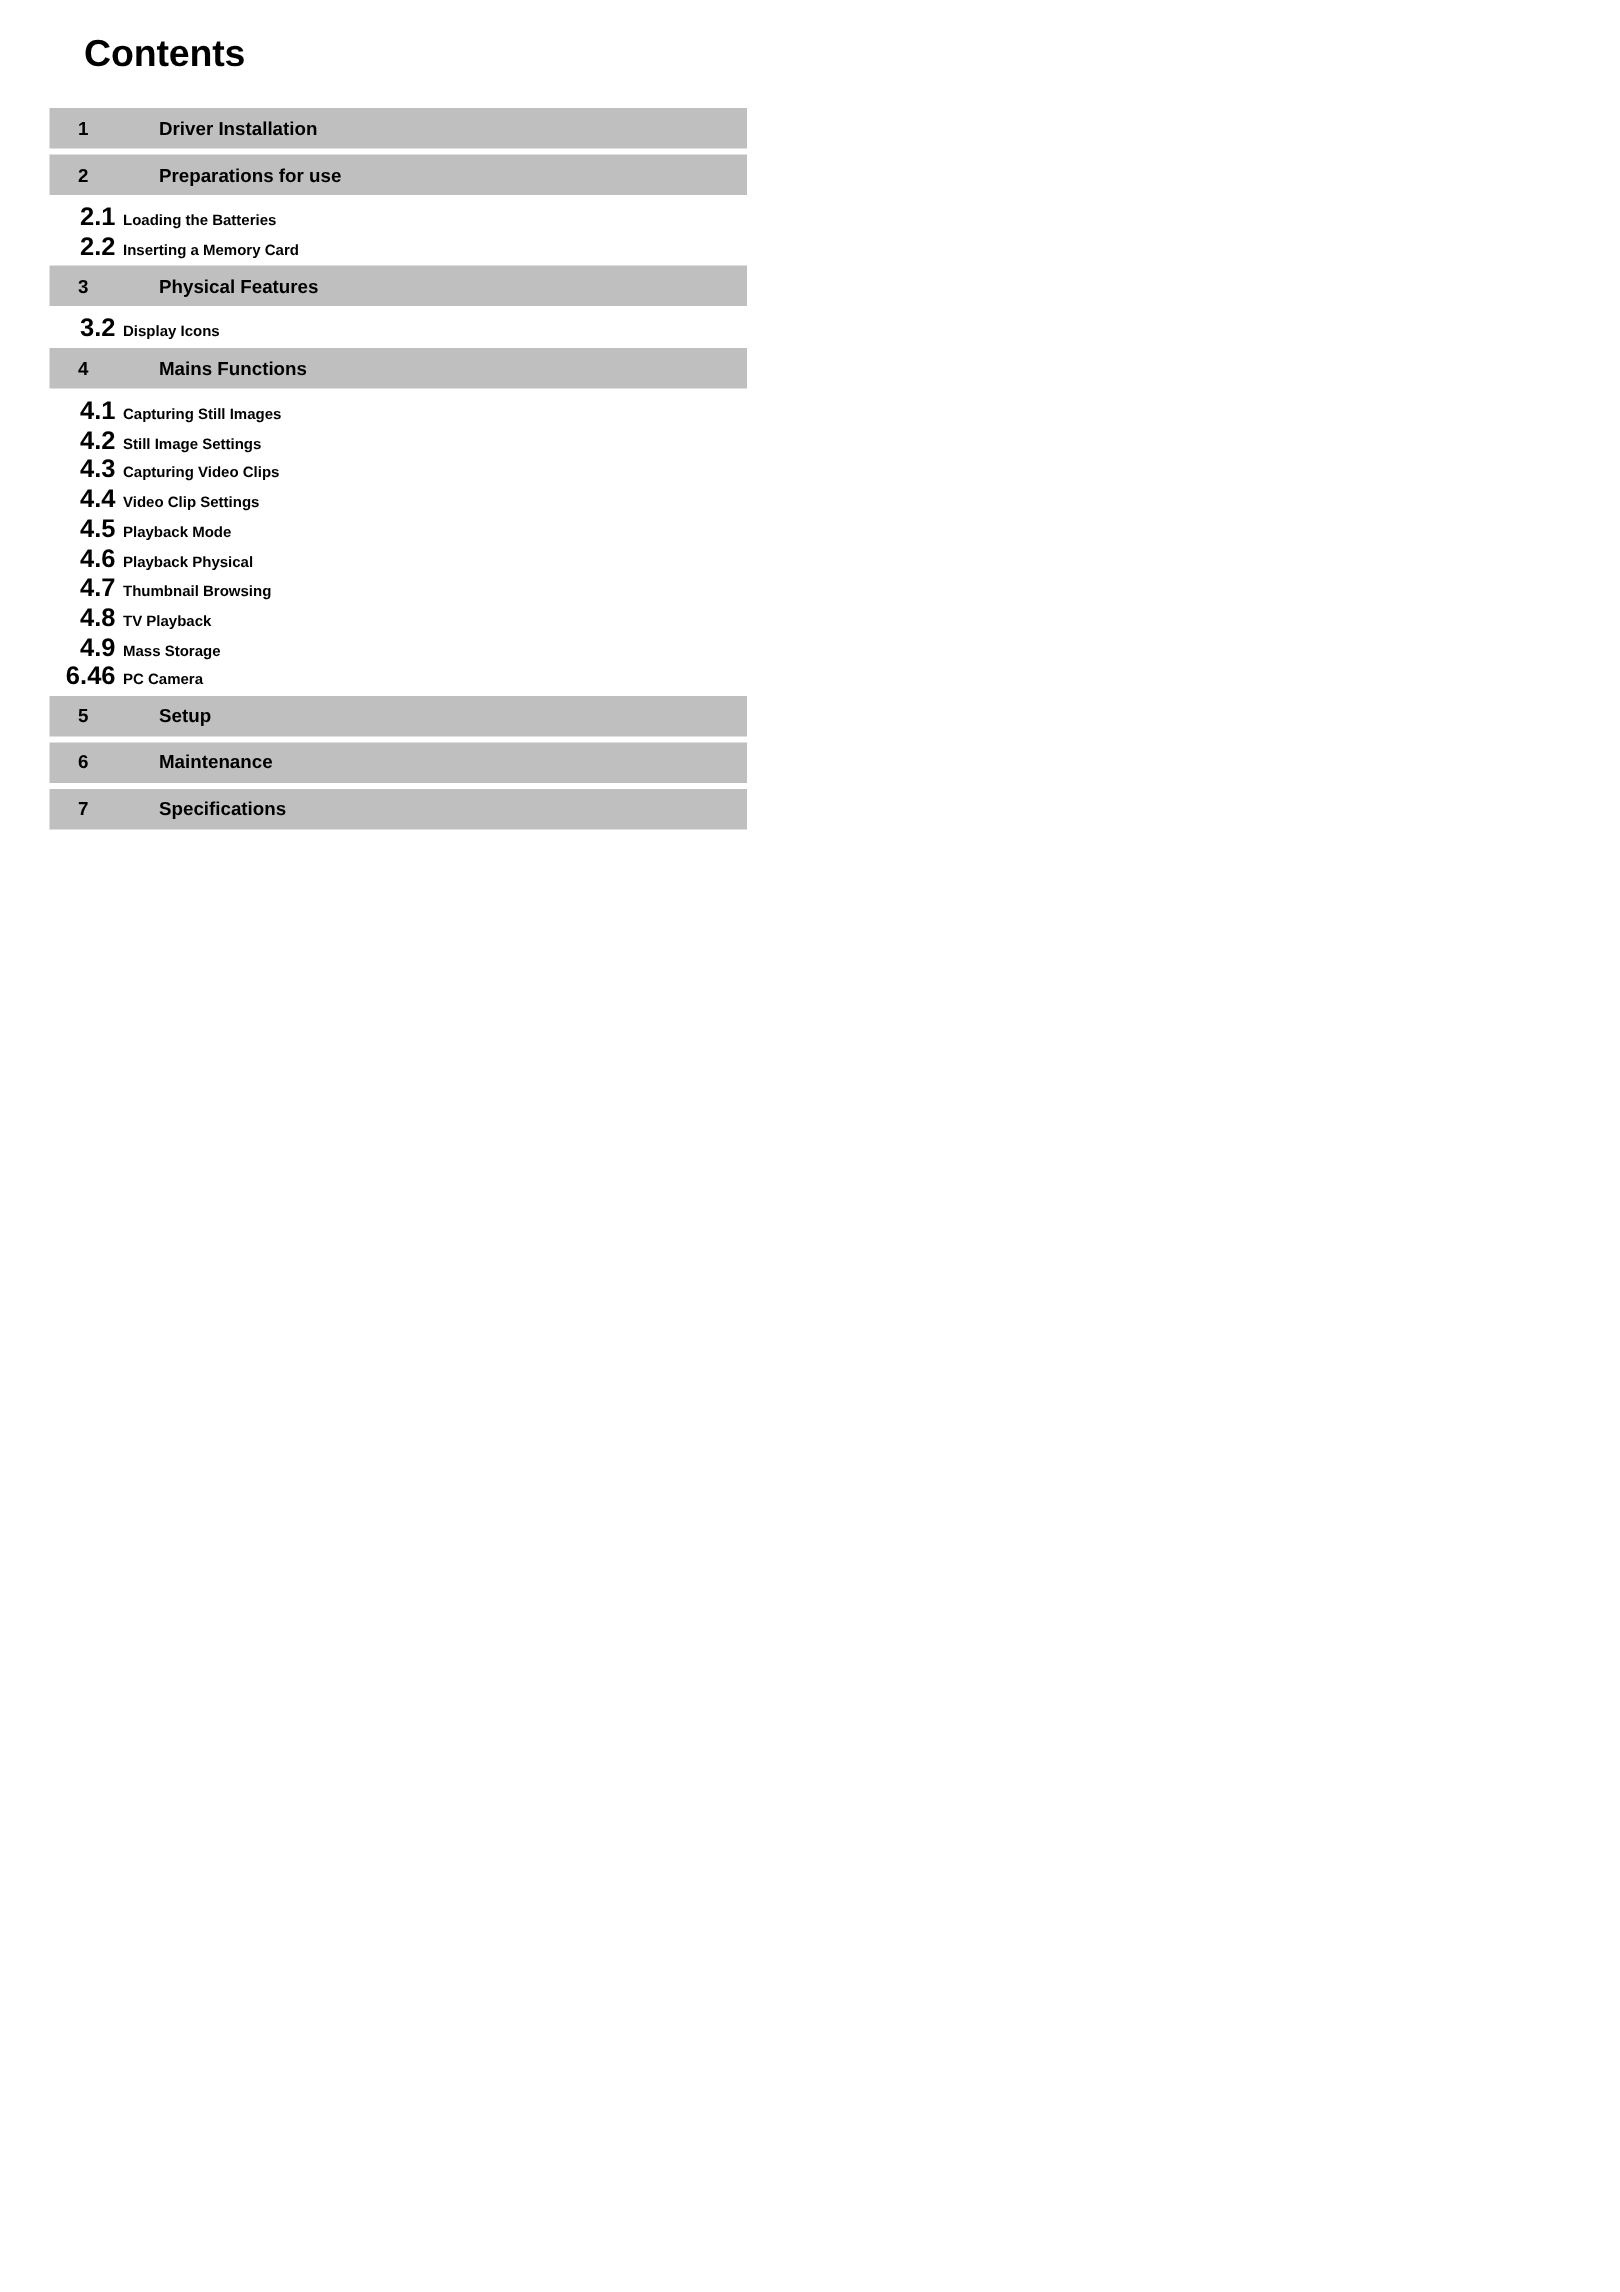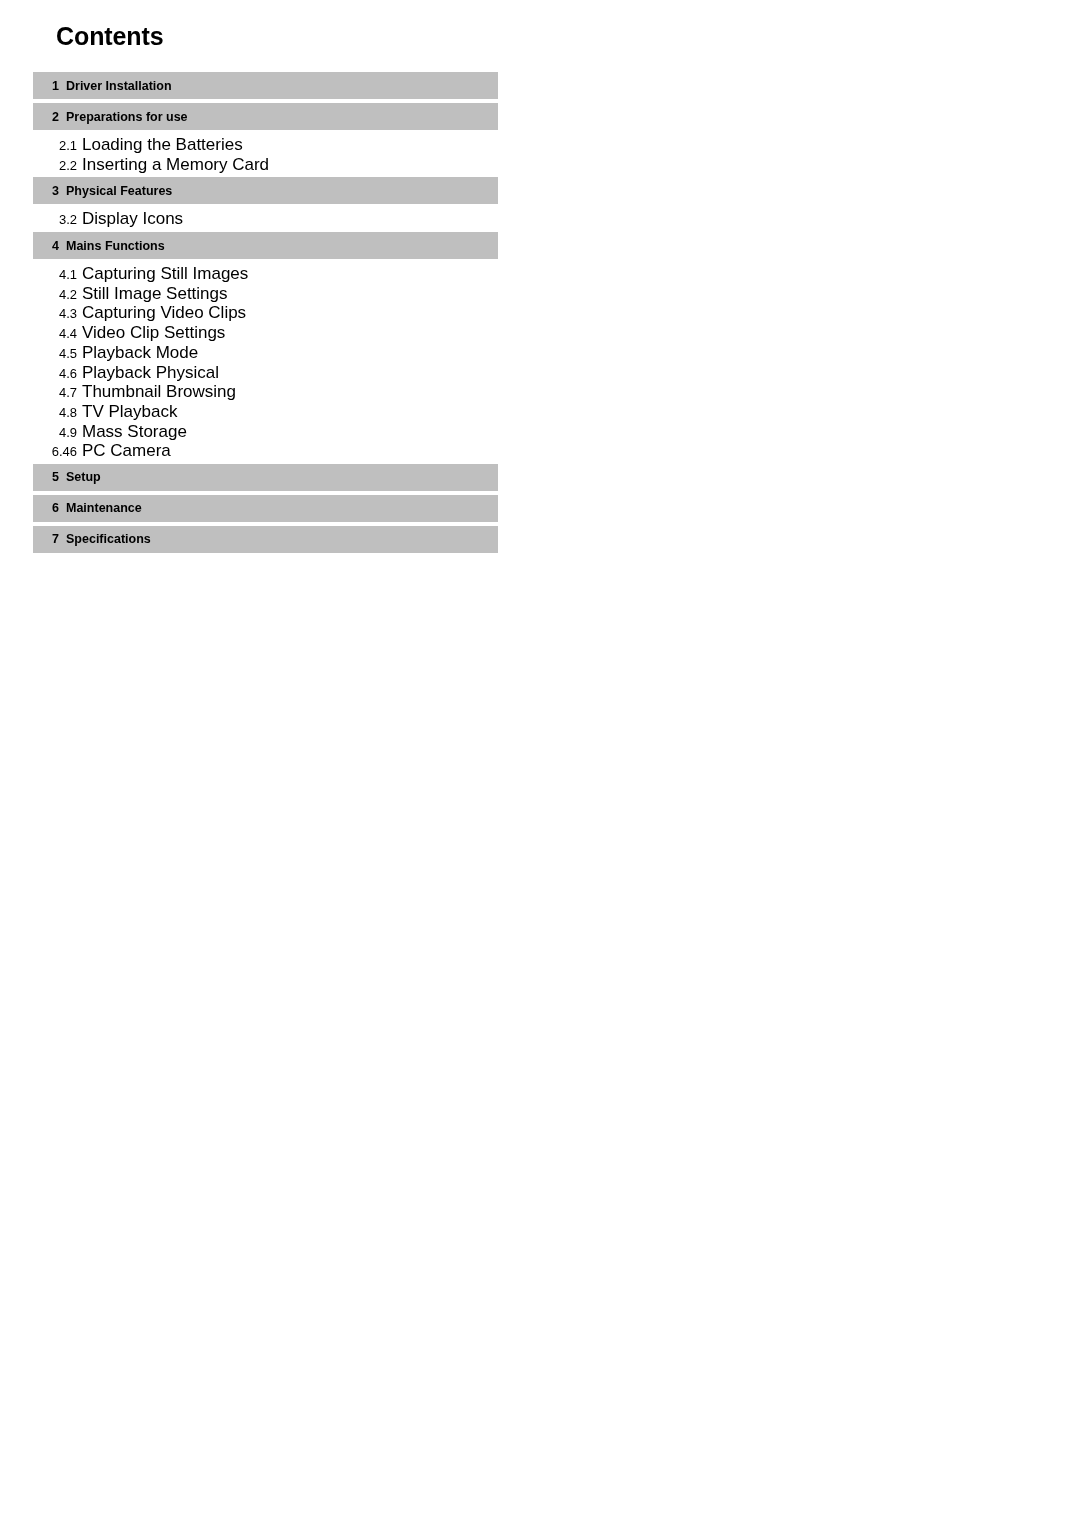--- a/index.html
+++ b/index.html
@@ -59,44 +59,45 @@
     font-weight: bold;
     line-height: 14px;
     padding-right: 0;
   }
   .toc-section .sec-label {
     font-size: 12.5px;
     font-weight: bold;
     line-height: 14px;
     padding-left: 7px;
     white-space: nowrap;
+    margin-left: 40px;
   }
 
   
   .toc-subs {
     margin: 0;
     padding: 0;
   }
   .toc-sub {
     display: flex;
     align-items: baseline;
     height: 19.7px;
     width: 465px;
     box-sizing: border-box;
   }
   .toc-sub .sub-num {
     width: 44px;
     text-align: right;
-    font-size: 13px;
-    font-weight: normal;
+    font-size: 17px;
+    font-weight: bold;
     line-height: 19.7px;
   }
   .toc-sub .sub-label {
-    font-size: 17px;
-    font-weight: normal;
+    font-size: 10px;
+    font-weight: bold;
     line-height: 19.7px;
     padding-left: 5px;
     white-space: nowrap;
   }
 
   
   .group + .group { margin-top: 0; }
   .toc-subs { padding-top: 1px; padding-bottom: 3px; }
   .group:last-child .toc-section { margin-bottom: 0; }
 </style>

